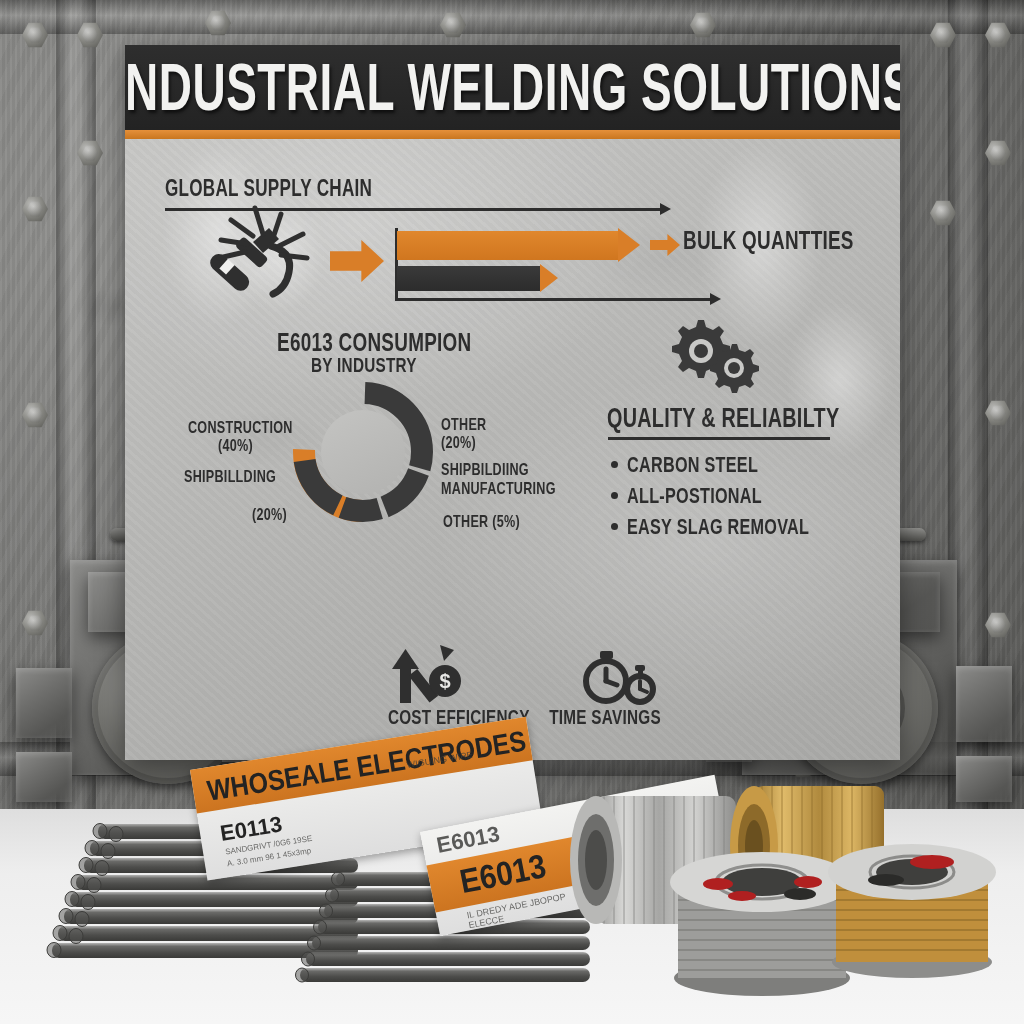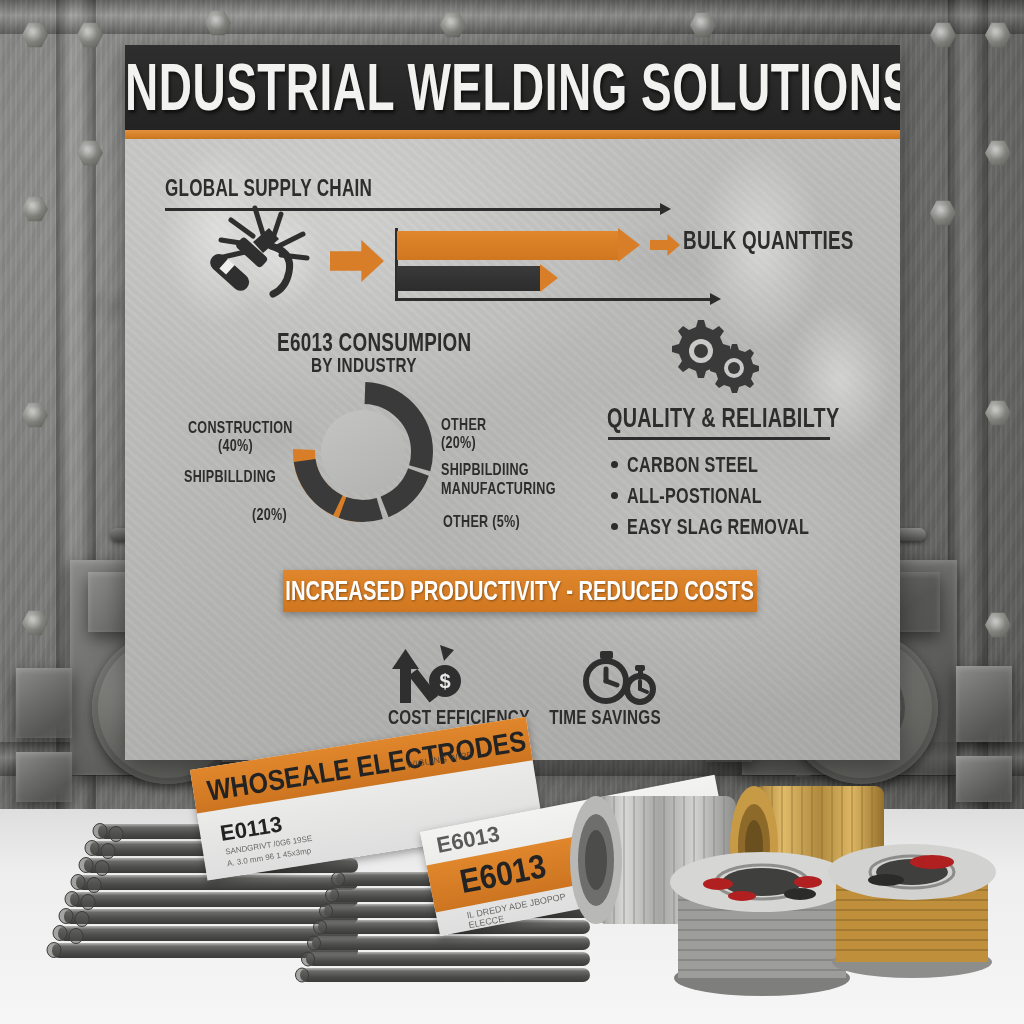--- a/index.html
+++ b/index.html
@@ -368,23 +368,20 @@
   <div class="cap q-title">QUALITY &amp; RELIABILTY</div>
   <div class="q-rule"></div>
 
   <div class="q-bullet" style="top:461px;"></div>
   <div class="cap q-item" style="top:455px;">CARBON STEEL</div>
   <div class="q-bullet" style="top:492px;"></div>
   <div class="cap q-item" style="top:486px;">ALL-POSTIONAL</div>
   <div class="q-bullet" style="top:523px;"></div>
   <div class="cap q-item" style="top:517px;">EASY SLAG REMOVAL</div>
 
-  <div class="banner">
-    <span>INCREASED PRODUCTIVITY - REDUCED COSTS</span>
-  </div>
 
   <div style="position:absolute; left:388px; top:645px; width:90px; height:62px;">
     <svg viewBox="0 0 90 62" width="90" height="62">
       <g fill="#2f2f2f">
         <rect x="12" y="20" width="11" height="38"></rect>
         <path d="M4 24 l13.5 -20 13.5 20 z"></path>
         <rect x="30" y="24" width="11" height="34" transform="rotate(-38 35 41)"></rect>
         <path d="M52 0 l14 5 -10 11 z"></path>
         <circle cx="57" cy="36" r="16"></circle>
         <text x="57" y="43" font-size="20" font-weight="700" fill="#e8e8e6" text-anchor="middle" font-family="Liberation Sans, sans-serif">$</text>

